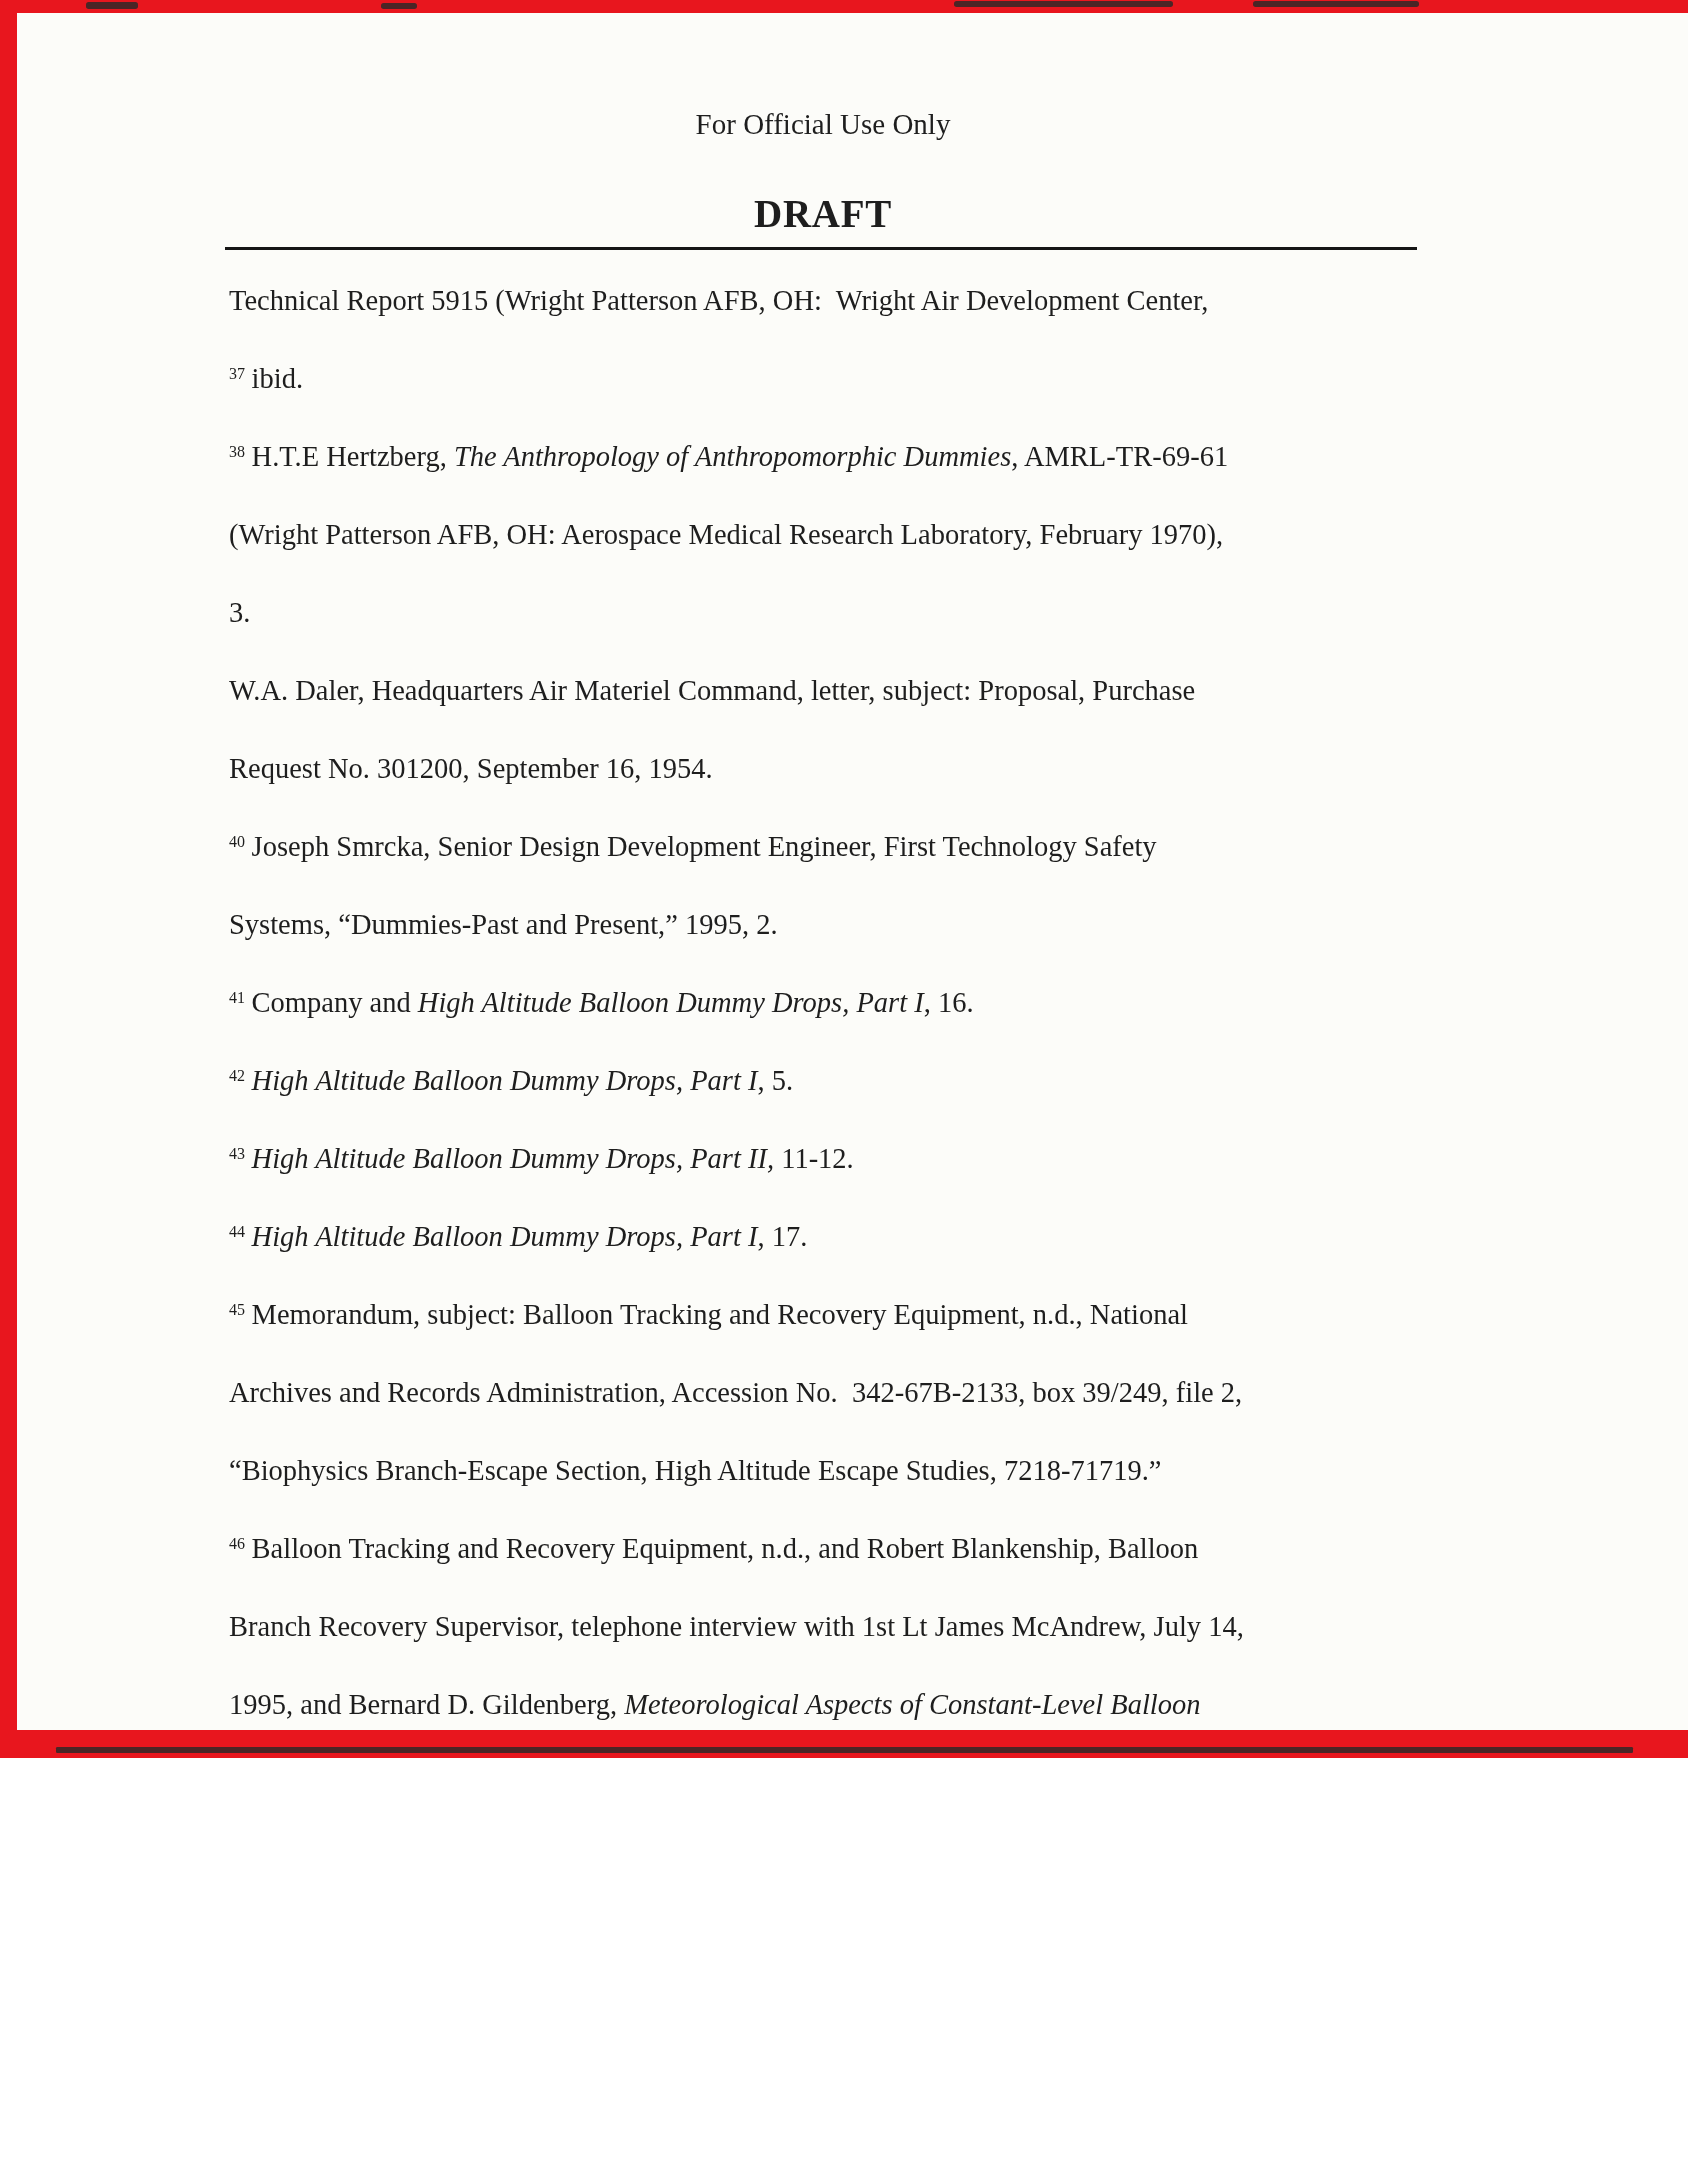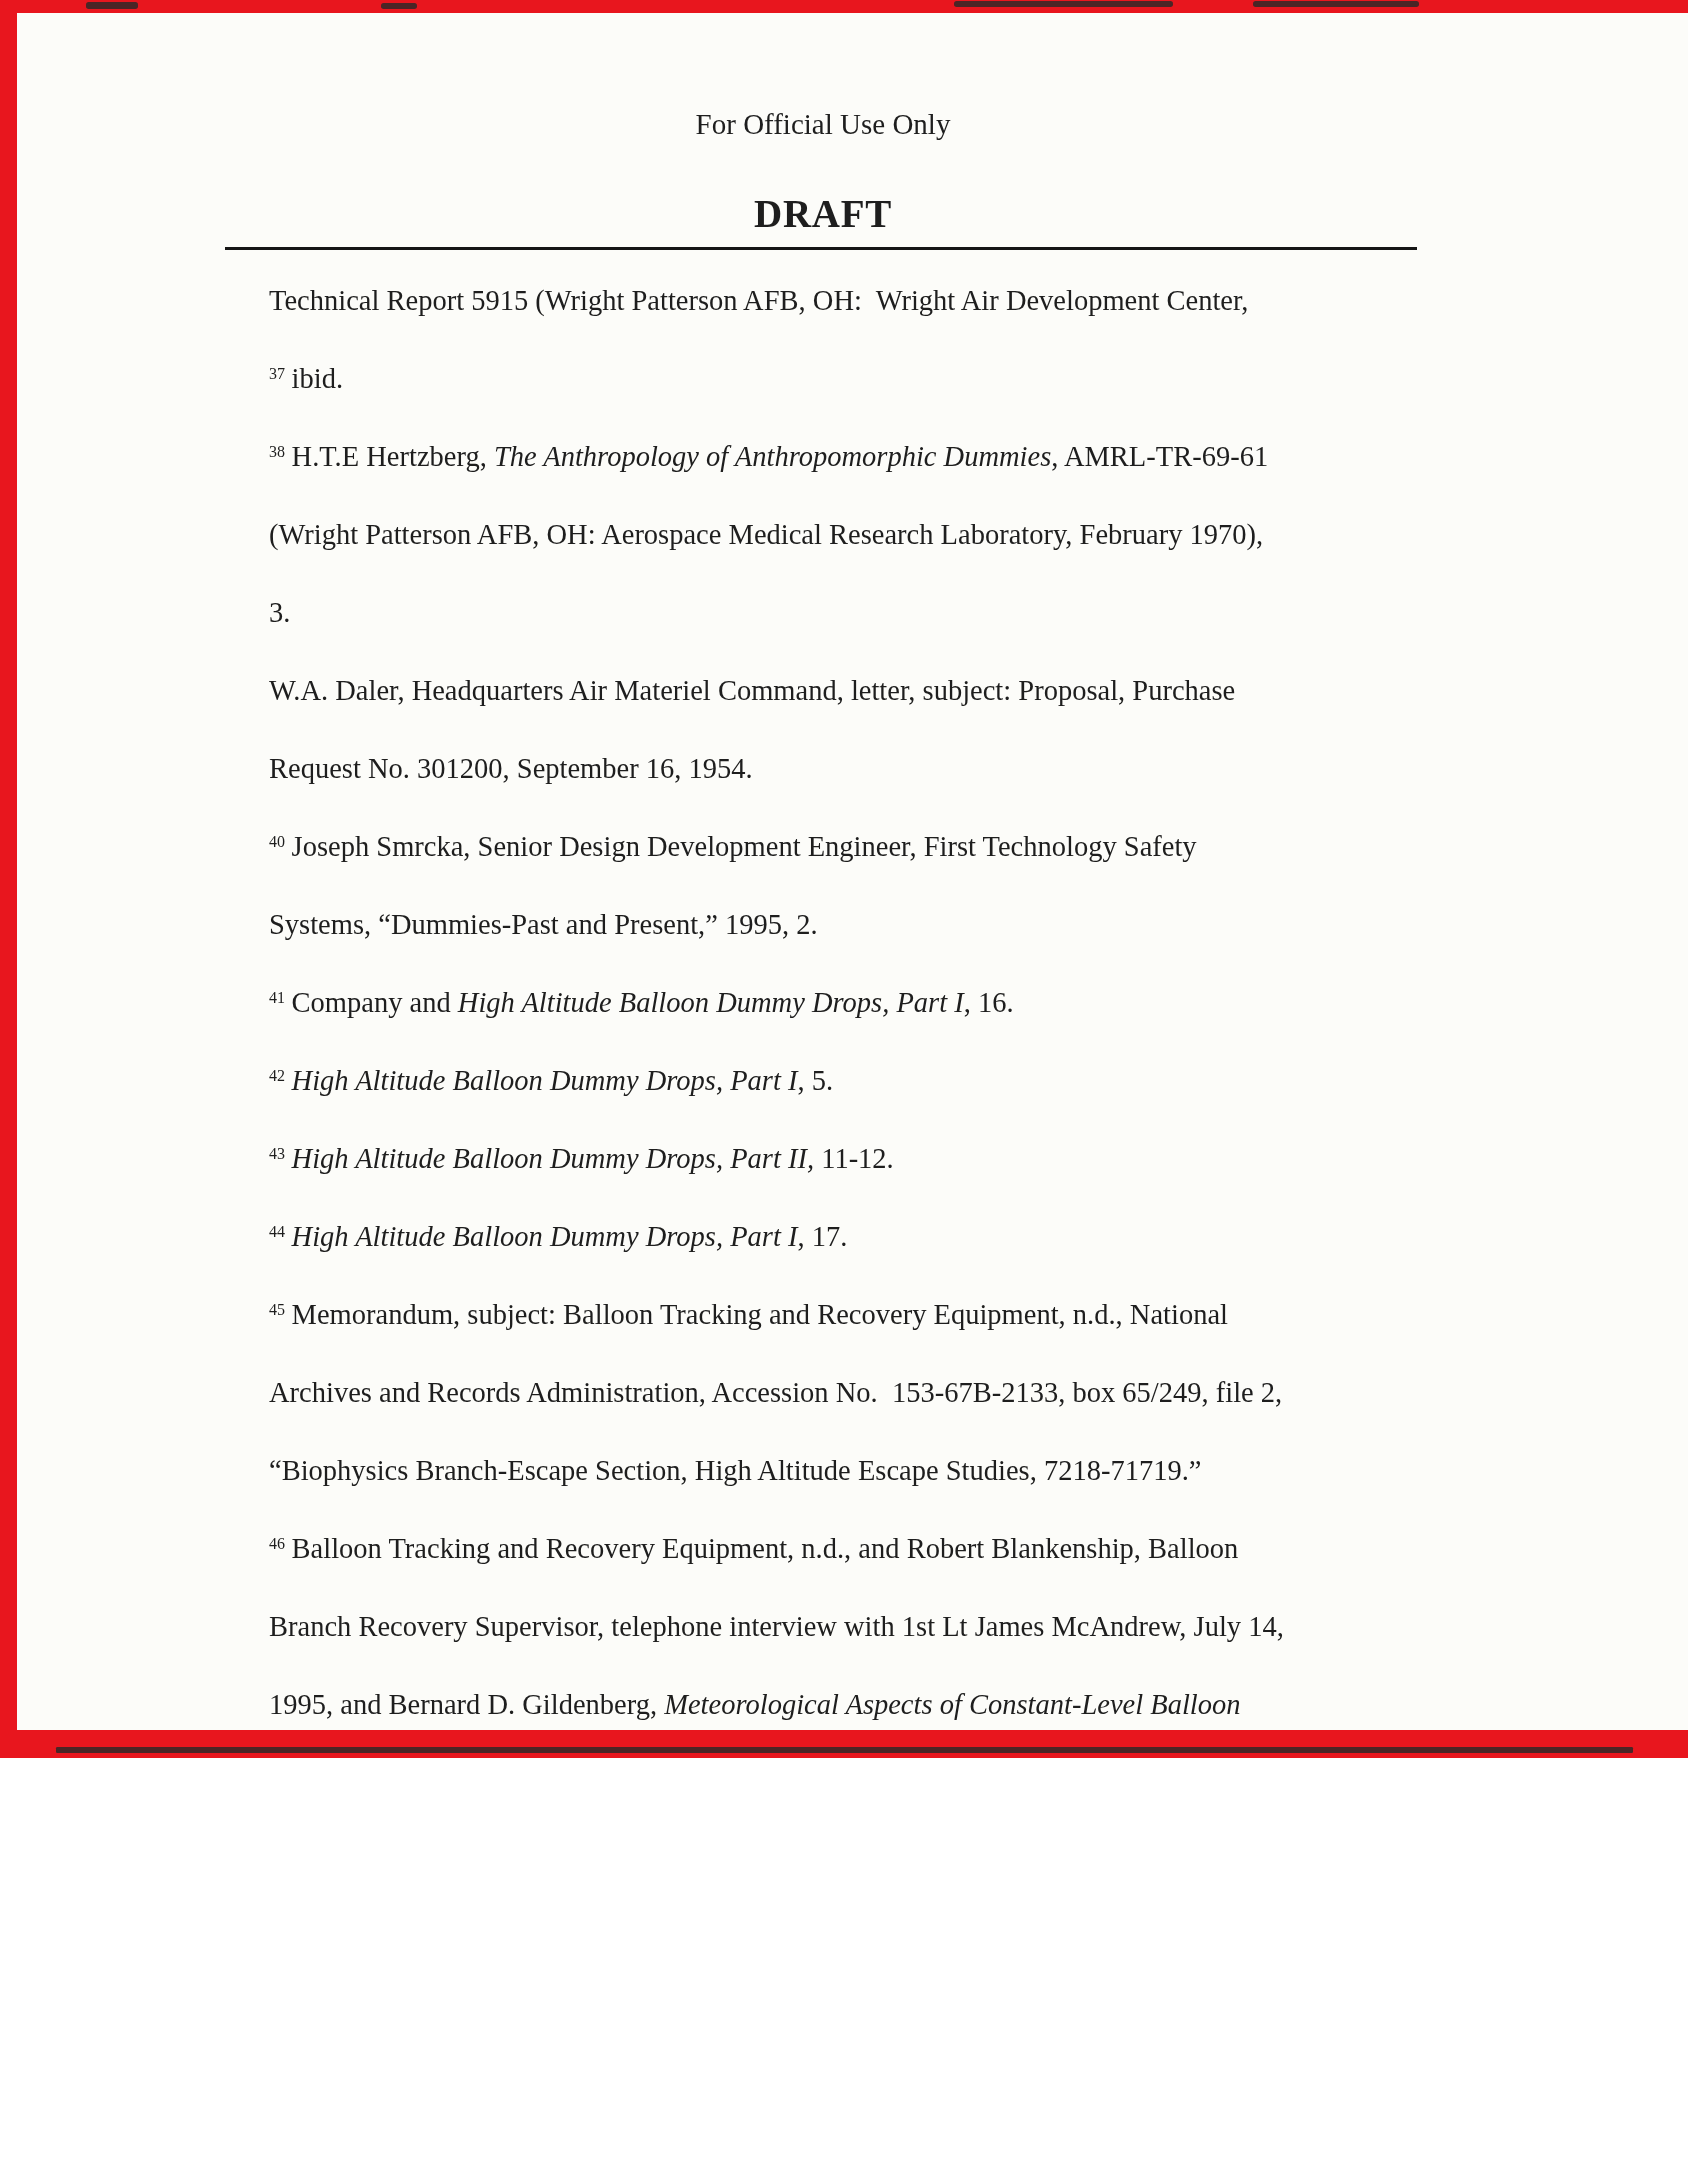--- a/index.html
+++ b/index.html
@@ -34,21 +34,20 @@
     position: absolute; top: 191px; left: 0; width: 100%;
     text-align: center; font-size: 39px; font-weight: bold; letter-spacing: 0.7px;
   }
   .rule {
     position: absolute; top: 247px; left: -4px; width: 1192px; height: 2.7px;
     background: #161616;
   }
   .notes {
     position: absolute; top: 262px; left: 0; width: 100%;
     font-size: 28.5px;
-    margin-left: 40px;
   }
   .note-line {
     line-height: 78px; height: 78px; white-space: pre;
   }
   sup.fn {
     font-size: 16px; position: relative; top: -0.55em;
     vertical-align: baseline; margin-right: 6.6px;
   }
   em { font-style: italic; }
   .footer { position: absolute; top: 2033px; left: 0; width: 100%; font-size: 29px; }
@@ -102,21 +101,21 @@
           <div class="note-line"><sup class="fn">42</sup><em>High Altitude Balloon Dummy Drops, Part I</em><span>, 5.</span></div>
         </div>
         <div>
           <div class="note-line"><sup class="fn">43</sup><em>High Altitude Balloon Dummy Drops, Part II,</em><span> 11-12.</span></div>
         </div>
         <div>
           <div class="note-line"><sup class="fn">44</sup><em>High Altitude Balloon Dummy Drops, Part I</em><span>, 17.</span></div>
         </div>
         <div>
           <div class="note-line"><sup class="fn">45</sup><span>Memorandum, subject: Balloon Tracking and Recovery Equipment, n.d., National</span></div>
-          <div class="note-line"><span>Archives and Records Administration, Accession No.  153-67B-2133, box 65/249, file 2,</span></div>
+          <div class="note-line"><span>Archives and Records Administration, Accession No.  342-67B-2133, box 39/249, file 2,</span></div>
           <div class="note-line"><span>“Biophysics Branch-Escape Section, High Altitude Escape Studies, 7218-71719.”</span></div>
         </div>
         <div>
           <div class="note-line"><sup class="fn">46</sup><span>Balloon Tracking and Recovery Equipment, n.d., and Robert Blankenship, Balloon</span></div>
           <div class="note-line"><span>Branch Recovery Supervisor, telephone interview with 1st Lt James McAndrew, July 14,</span></div>
           <div class="note-line"><span>1995, and Bernard D. Gildenberg, </span><em>Meteorological Aspects of Constant-Level Balloon</em></div>
         </div>
       </div>
     <div class="footer">
       <span class="footer-center">For Official Use Only</span>

